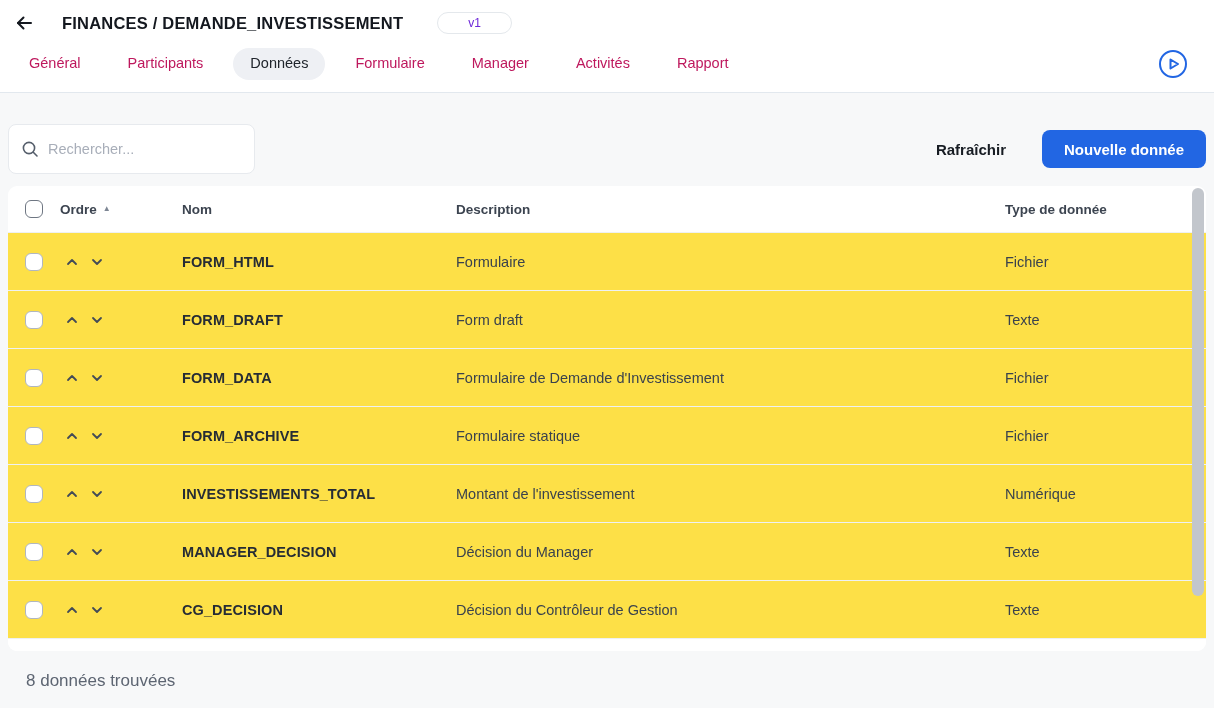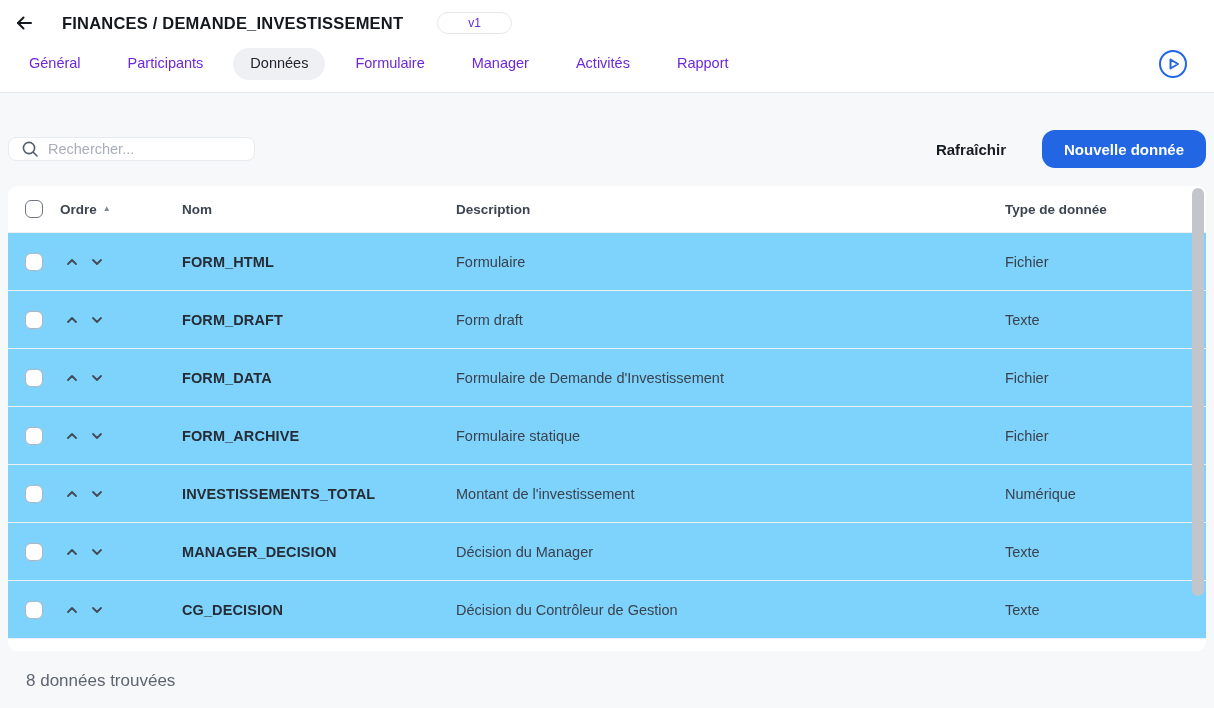--- a/index.html
+++ b/index.html
@@ -35,71 +35,71 @@
     background:#fff;
     padding:4px 30px;
     font-size:12px;
     color:#6d28d9;
     line-height:1;
   }
   .tabs-row {
     display:flex; align-items:center; margin-top:7px; height:38px; padding-left:0;
   }
   .tab {
-    font-size:14.5px; color:#6d28d9;
+    font-size:14.5px; color:#be185d;
     padding:8px 17px; border-radius:17px; cursor:pointer;
     margin-right:13px; line-height:1.1; background:transparent;
     border:none; font-family:inherit;
   }
   .tab.active { background:#eef0f4; color:#20252c; }
   .run-btn {
     margin-left:auto; margin-right:14px;
     width:30px; height:30px; border:none; background:transparent; cursor:pointer;
     display:flex; align-items:center; justify-content:center;
   }
 
   
   .content { padding:0 8px; }
   .toolbar {
     margin-top:37px; display:flex; align-items:center; height:38px;
   }
   .search-box {
-    width:247px; height:24px; background:#fff;
+    width:247px; height:50px; background:#fff;
     border:1px solid #e7eaee; border-radius:8px;
     display:flex; align-items:center; padding:0 12px; gap:9px;
   }
   .search-box input {
     border:none; outline:none; flex:1; font-size:14.5px;
     font-family:inherit; color:#20252c; background:transparent;
   }
   .search-box input::placeholder { color:#a8aeb9; }
   .toolbar-right { margin-left:auto; display:flex; align-items:center; }
   .refresh-btn {
     background:transparent; border:none; cursor:pointer;
     font-size:15px; font-weight:700; color:#171c23;
     font-family:inherit; margin-right:36px;
   }
   .primary-btn {
     background:#2266e3; color:#ffffff; border:none; cursor:pointer;
     font-size:15px; font-weight:700; font-family:inherit;
-    height:38px; padding:0 22px; border-radius:13px;
+    height:38px; padding:0 22px; border-radius:8px;
   }
 
   
   .table-card {
     margin-top:18px; background:#fff; border-radius:9px;
     position:relative; overflow:hidden;
   }
   .thead {
     display:flex; align-items:center; height:47px;
     border-bottom:1px solid #eef1f3;
   }
   .trow {
     display:flex; align-items:center; height:58px;
-    border-bottom:1px solid #eef1f3; cursor:pointer; background:#7dd3fc;
+    border-bottom:1px solid #eef1f3; cursor:pointer; background:#fde047;
   }
   .trow-partial { height:12px; background:#fff; }
   .c-check { flex:0 0 50px; padding-left:17px; display:flex; align-items:center; }
   .c-order { flex:0 0 76px; padding-left:6px; display:flex; align-items:center; gap:9px; }
   .c-name  { flex:0 0 274px;margin-left:48px; }
   .c-desc  { flex:0 0 549px; }
   .c-type  { flex:1 1 auto; }
 
   .checkbox {
     width:18px; height:18px; border-radius:6px; background:#fff;

